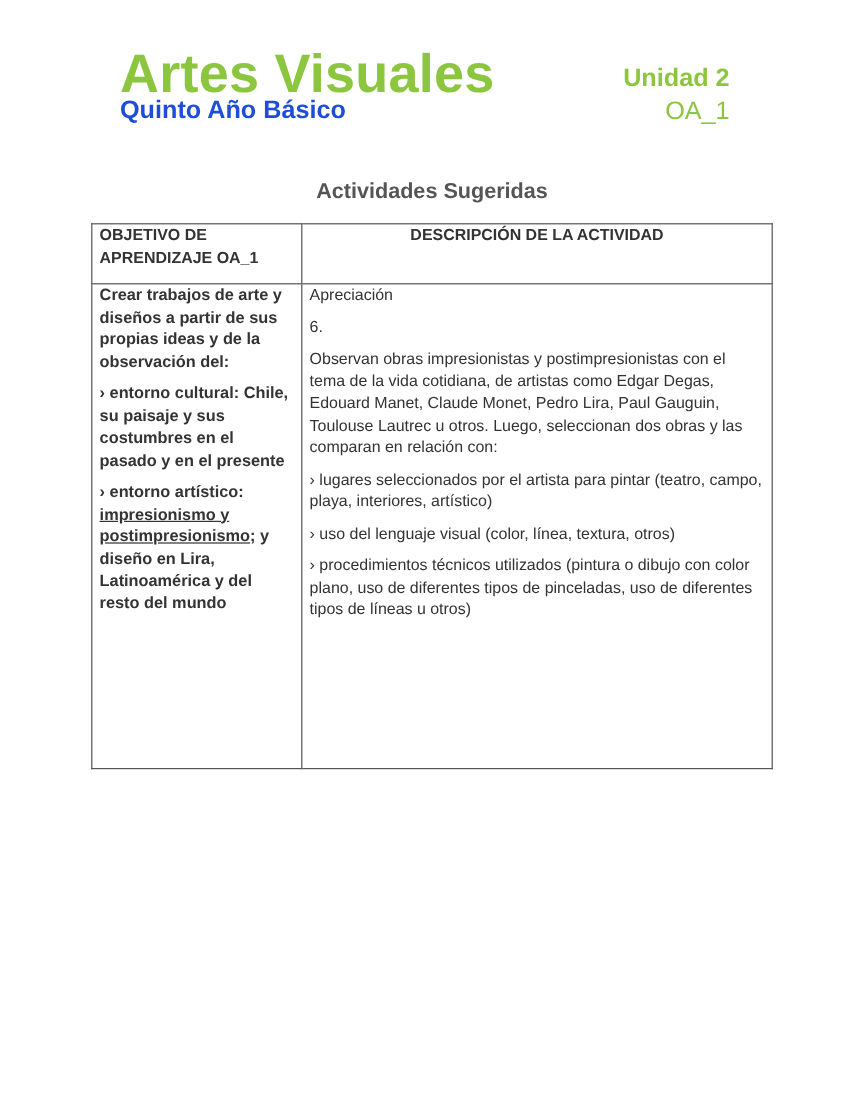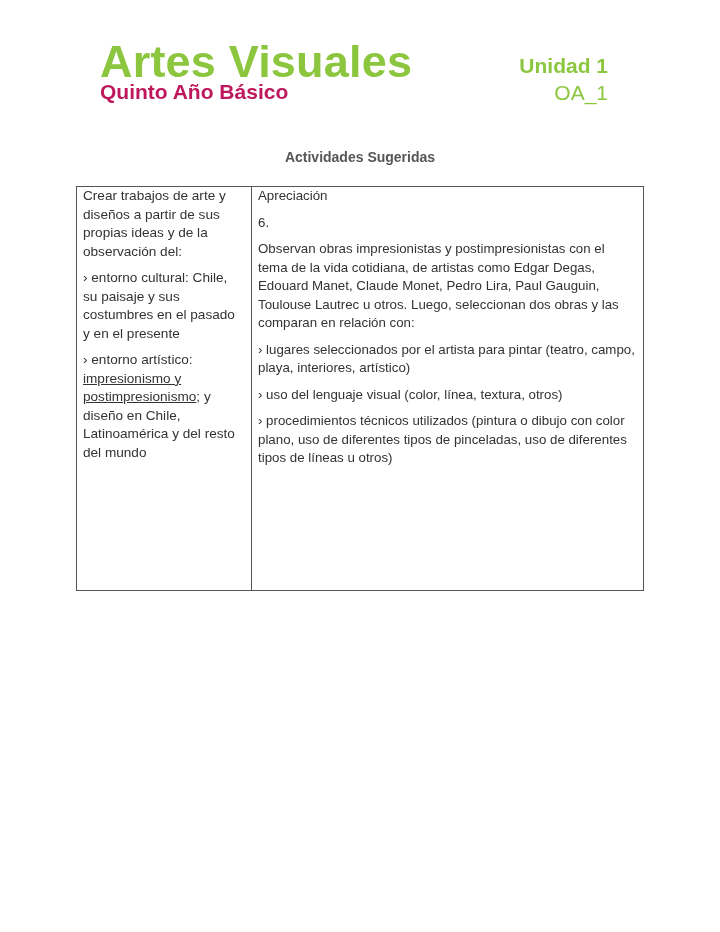--- a/index.html
+++ b/index.html
@@ -1,50 +1,54 @@
 <!DOCTYPE html>
 <html><head>
 <meta charset="utf-8">
 <style>
   html, body { margin:0; padding:0; background:#ffffff; }
   body { width:720px; height:932px; position:relative; font-family:"Liberation Sans", sans-serif; color:#333; overflow:hidden; }
   .title { position:absolute; left:100px; top:42px; font-size:45px; font-weight:bold; color:#8cc63f; letter-spacing:0.2px; line-height:40px; }
-  .subtitle { position:absolute; left:100px; top:79px; font-size:21px; font-weight:bold; color:#be185d; line-height:26px; }
+  .subtitle { position:absolute; left:100px; top:79px; font-size:21px; font-weight:bold; color:#1d4ed8; line-height:26px; }
   .unit { position:absolute; right:112px; top:53px; font-size:21px; font-weight:bold; color:#8cc63f; line-height:26px; text-align:right; }
   .oa { position:absolute; right:112px; top:80px; font-size:21px; font-weight:normal; color:#8cc63f; line-height:26px; text-align:right; }
-  .section-title { position:absolute; left:0; width:720px; top:149px; text-align:center; font-size:14px; font-weight:bold; color:#555; }
+  .section-title { position:absolute; left:0; width:720px; top:149px; text-align:center; font-size:18px; font-weight:bold; color:#555; }
   table { position:absolute; left:76px; top:186px; width:568px; border-collapse:collapse; font-size:13.3px; line-height:18.5px; color:#333; }
   td, th { border:1px solid #555; vertical-align:top; }
   th { font-weight:bold; height:49px; padding:0 6px; text-align:left; }
   th.desc { text-align:center; }
   .c1 { width:162px; }
   td { height:403px; padding:0 6px; }
   td p { margin:0 0 8px 0; }
-  td.obj { font-weight:normal; color:#333; font-size:13.6px; }
+  td.obj { font-weight:bold; color:#333; font-size:13.6px; }
   td.obj p.first { margin-top:0; }
   u { text-decoration:underline; }
   td.desc p.head { font-weight:normal; }
 </style>
 </head>
 <body>
 
 <div class="title">Artes Visuales</div>
 <div class="subtitle">Quinto Año Básico</div>
-<div class="unit">Unidad 1</div>
+<div class="unit">Unidad 2</div>
 <div class="oa">OA_1</div>
 
 <div class="section-title">Actividades Sugeridas</div>
 
 <table>
   <tbody>
+      <tr>
+    <th class="c1">OBJETIVO DE APRENDIZAJE OA_1</th>
+    <th class="desc">DESCRIPCIÓN DE LA ACTIVIDAD</th>
+  </tr>
   <tr>
     <td class="obj c1">
       <p class="first">Crear trabajos de arte y diseños a partir de sus propias ideas y de la observación del:</p>
       <p>› entorno cultural: Chile, su paisaje y sus costumbres en el pasado y en el presente</p>
-      <p><span>› entorno artístico: </span><u>impresionismo y postimpresionismo</u><span>; y diseño en Chile, Latinoamérica y del resto del mundo</span></p>
+      <p><span>› entorno artístico: </span><u>impresionismo y postimpresionismo</u><span>; y diseño en Lira, Latinoamérica y del resto del mundo</span></p>
     </td>
     <td class="desc">
       <p class="head">Apreciación</p>
       <p class="head">6.</p>
       <p>Observan obras impresionistas y postimpresionistas con el tema de la vida cotidiana, de artistas como Edgar Degas, Edouard Manet, Claude Monet, Pedro Lira, Paul Gauguin, Toulouse Lautrec u otros. Luego, seleccionan dos obras y las comparan en relación con:</p>
       <p>› lugares seleccionados por el artista para pintar (teatro, campo, playa, interiores, artístico)</p>
       <p>› uso del lenguaje visual (color, línea, textura, otros)</p>
       <p>› procedimientos técnicos utilizados (pintura o dibujo con color plano, uso de diferentes tipos de pinceladas, uso de diferentes tipos de líneas u otros)</p>
     </td>
   </tr>

